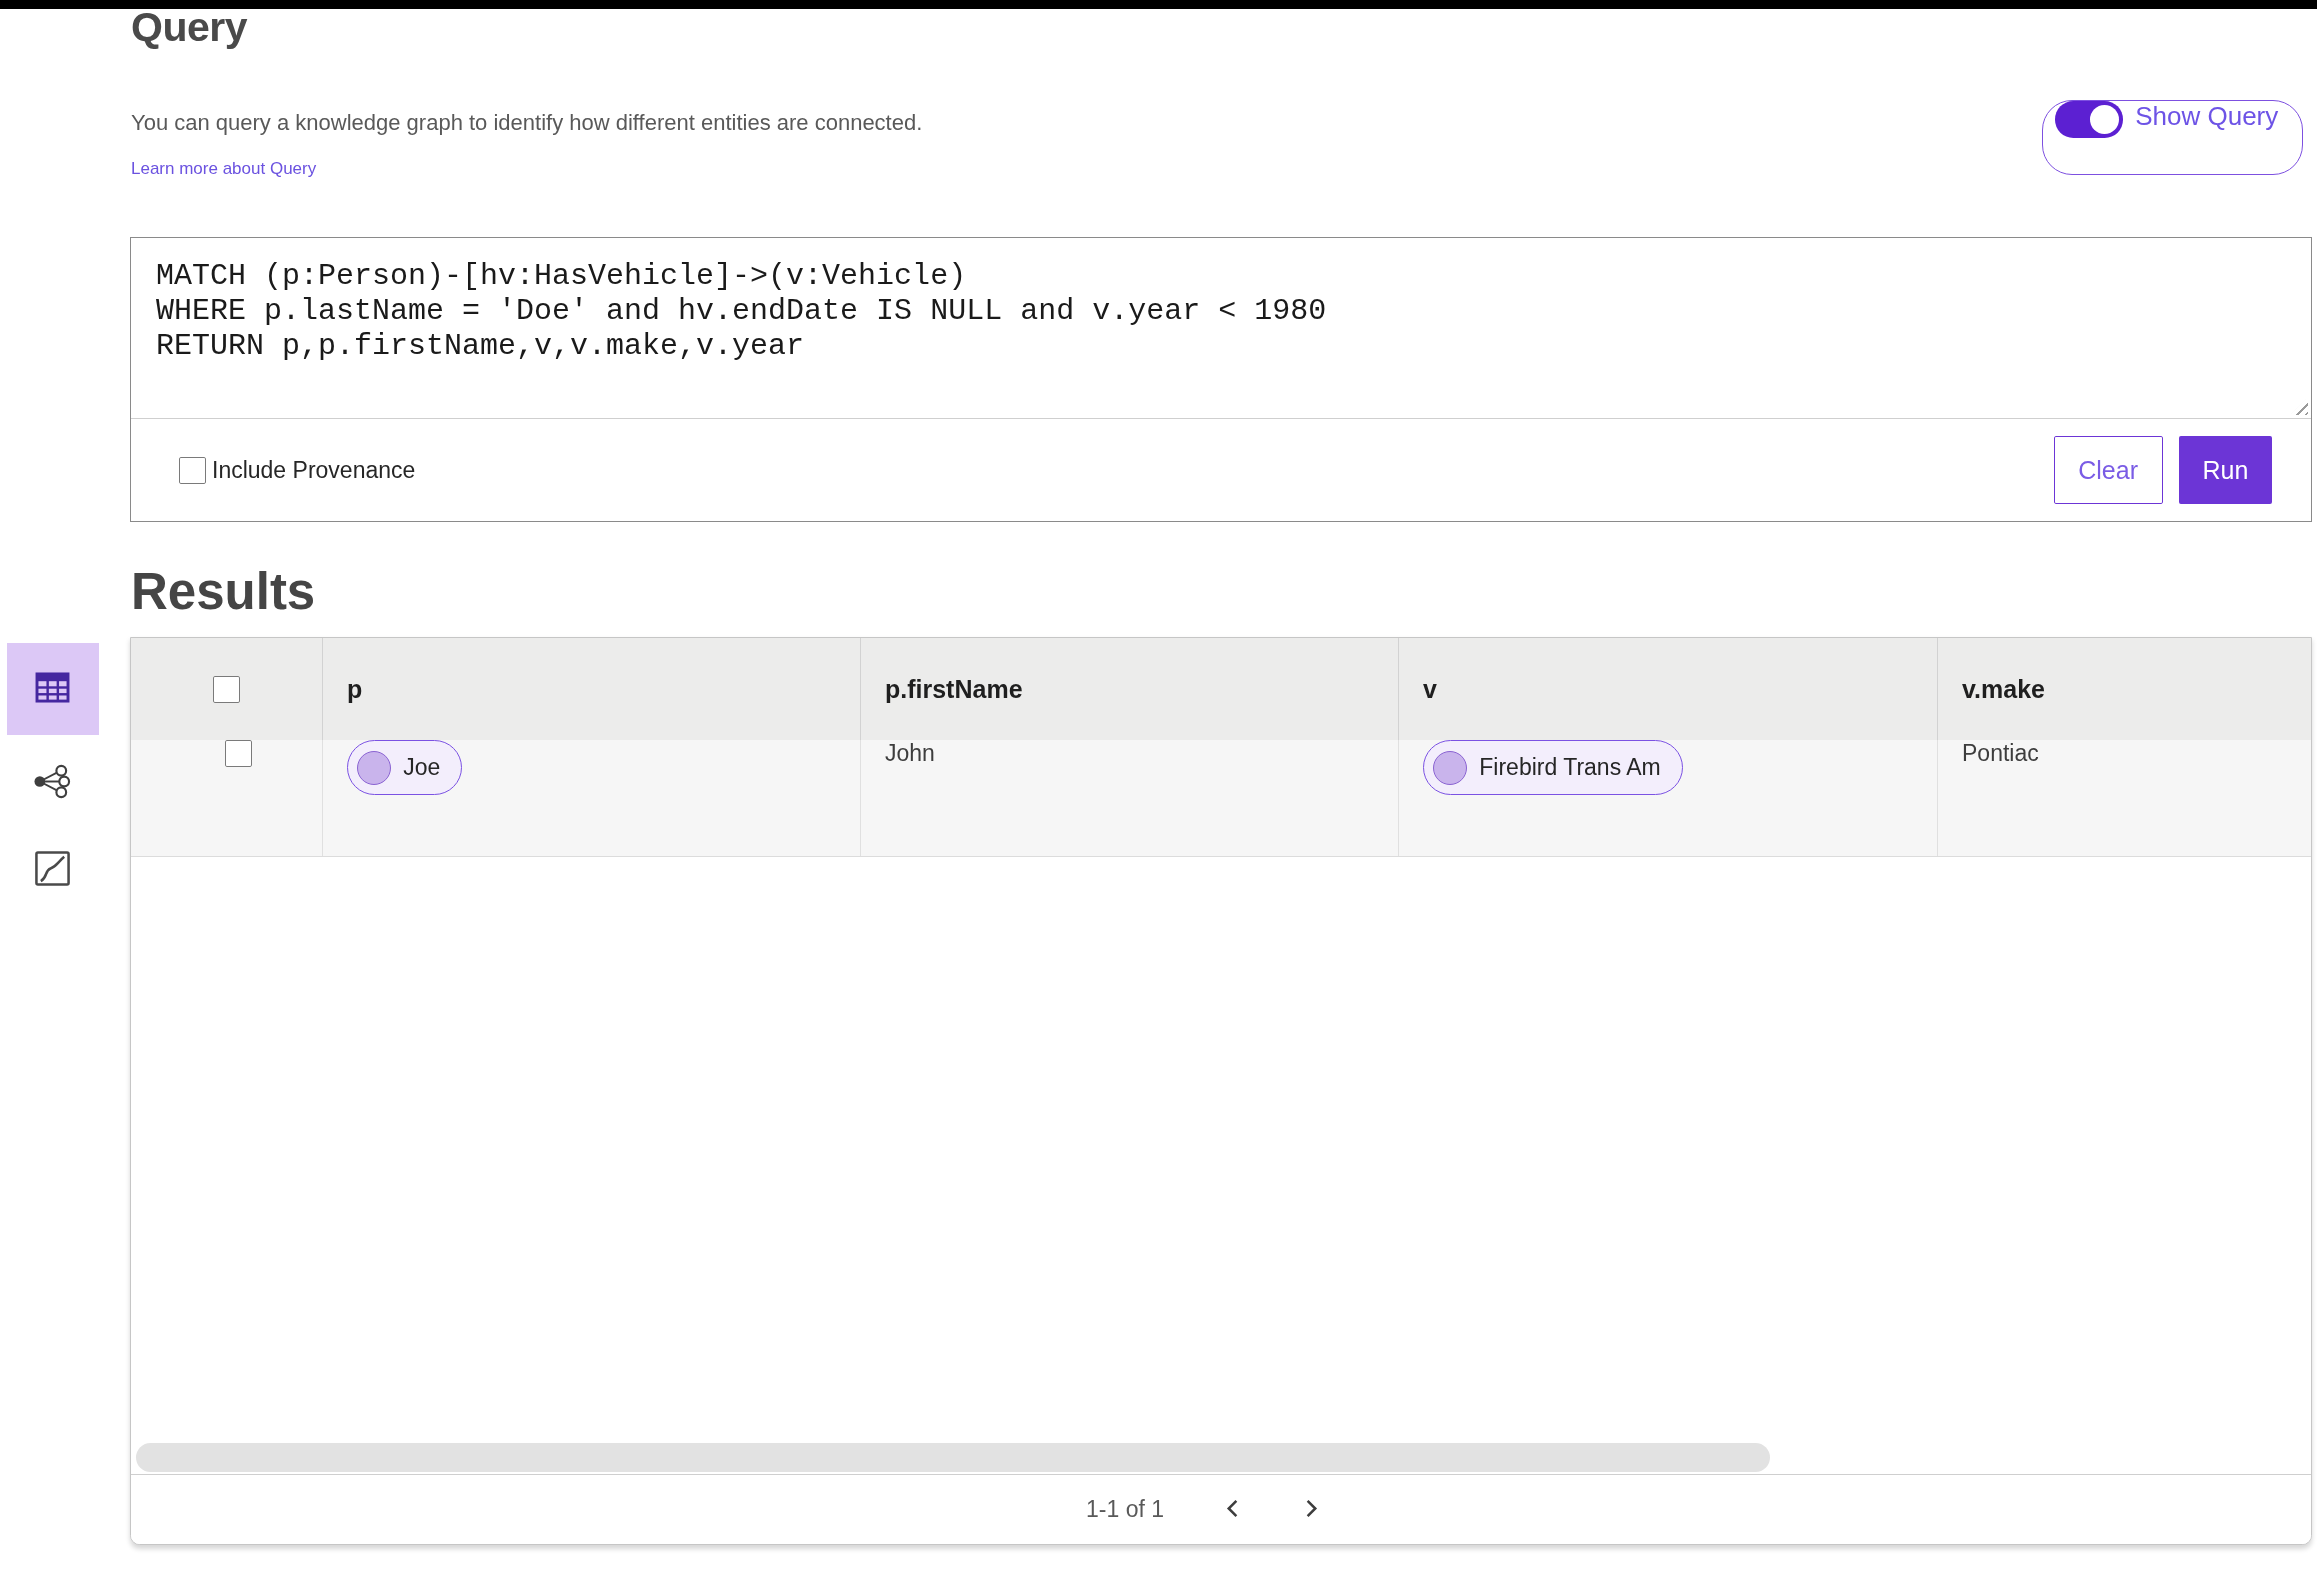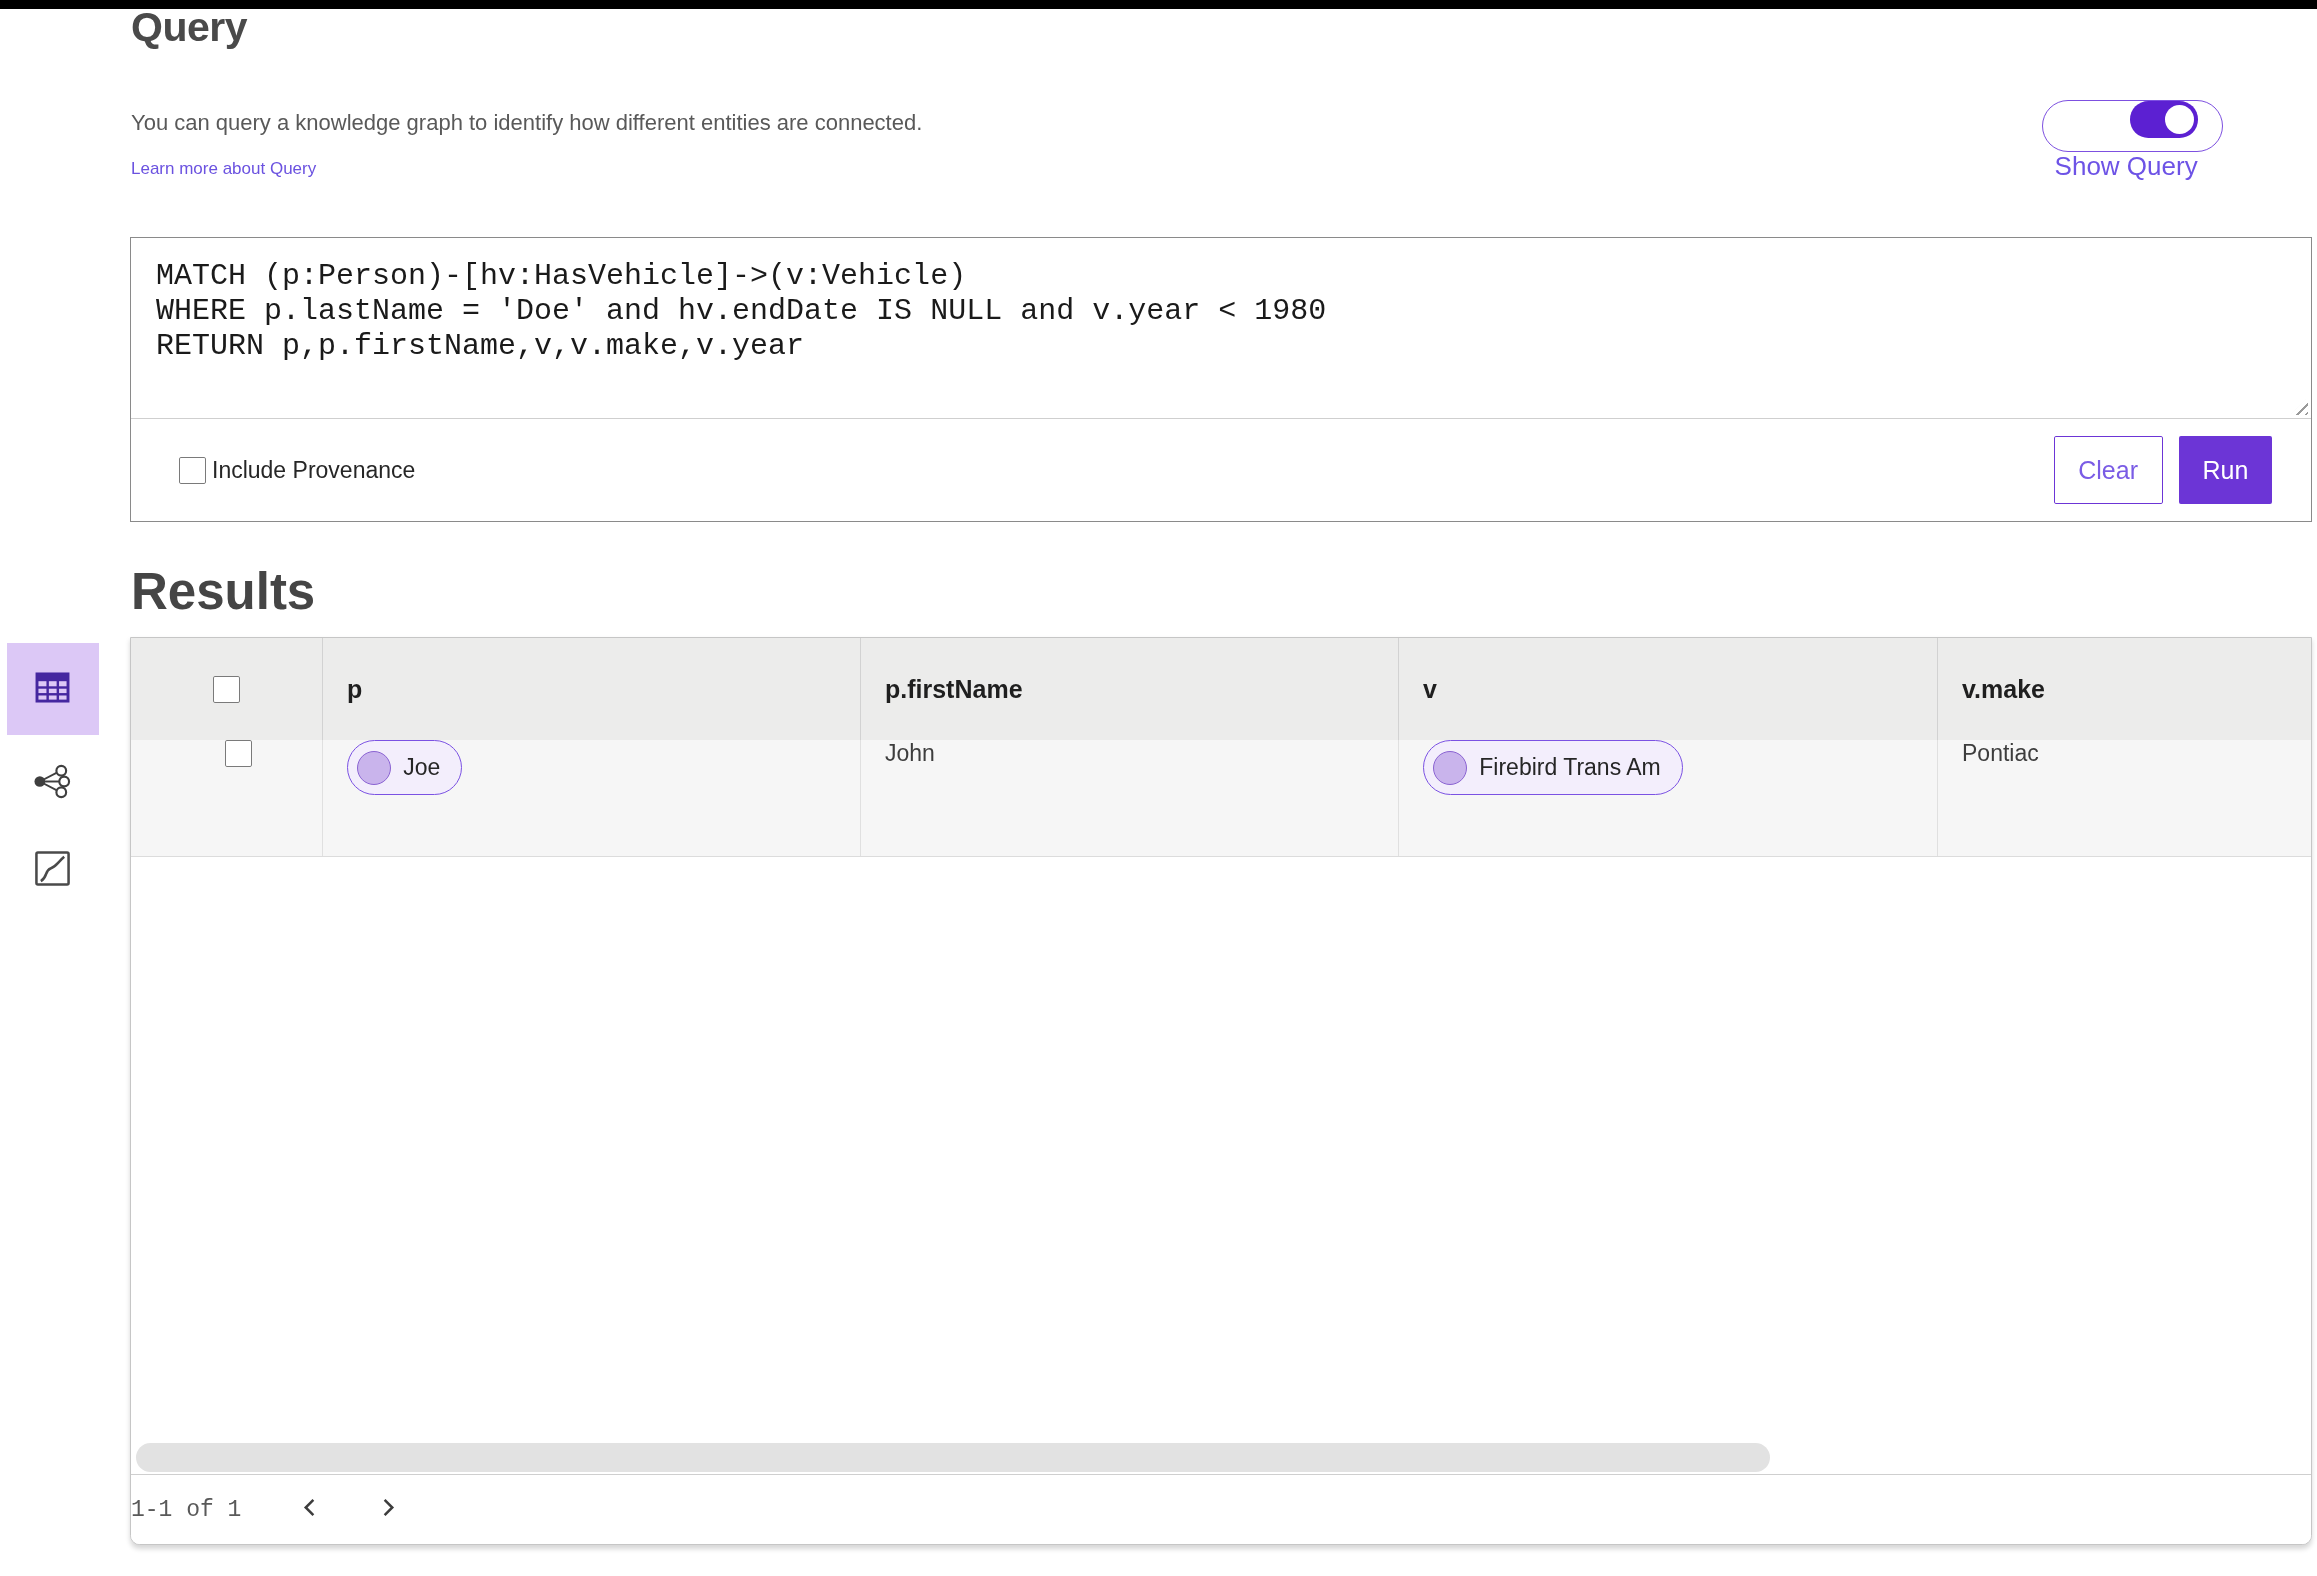--- a/index.html
+++ b/index.html
@@ -10,23 +10,23 @@
     font-family: "Liberation Sans", sans-serif; color: #404040;
   }
   .topbar { position: absolute; left: 0; top: 0; width: 2317px; height: 8.7px; background: #000; }
 
   .page-title { position: absolute; left: 131px; top: 3.9px; margin: 0;
     font-size: 41px; font-weight: bold; color: #4a4a4a; letter-spacing: -0.5px; }
   .desc { position: absolute; left: 131px; top: 110px; font-size: 22px; color: #595959; }
   .learn { position: absolute; left: 131px; top: 159px; font-size: 17px; color: #6b52e0;
     text-decoration: none; cursor: pointer; }
 
-  .show-query { position: absolute; left: 2042px; top: 100px; height: 52px;
+  .show-query { position: absolute; left: 2042px; top: 100px; height: 75px;
     border: 1.9px solid #7d50e0; border-radius: 30px; background: #fff;
-    display: flex; align-items: flex-end; gap: 12.6px; padding: 0 24px 0 11.6px; cursor: pointer; flex-direction: column; }
+    display: flex; align-items: flex-start; gap: 12.6px; padding: 0 24px 0 11.6px; cursor: pointer; }
   .switch { width: 68px; height: 37px; border-radius: 18.3px; background: #5c20d2;
     position: relative; flex: 0 0 auto; }
   .knob { position: absolute; right: 3.9px; top: 3.9px; width: 29px; height: 29px;
     border-radius: 50%; background: #fff; }
   .sq-label { font-size: 26px; color: #6d53e6; white-space: nowrap; }
 
   .query-box { position: absolute; left: 130px; top: 237px; width: 2182px; height: 285px;
     border: 1px solid #8a8a8a; background: #fff; display: flex; flex-direction: column; }
   .ta-wrap { position: relative; height: 181px; border-bottom: 1px solid #cfcfcf; flex: 0 0 auto; }
   .ta-wrap textarea { width: 100%; height: 100%; border: none; outline: none; resize: none;
@@ -77,21 +77,21 @@
     padding: 0 21px 0 8.7px; border: 1.9px solid #7b52e3; border-radius: 28px;
     background: #f3eefc; font-size: 23px; color: #262626; cursor: pointer; white-space: nowrap; }
   .dot { width: 34px; height: 34px; border-radius: 50%; background: #c9b4ec;
     border: 1.9px solid #8a63d2; flex: 0 0 auto; }
 
   .fill { flex: 1 1 auto; background: #fff; }
   .hscroll { flex: 0 0 33px; position: relative; background: #fff; }
   .h-thumb { position: absolute; left: 4.8px; top: 1.9px; width: 1634px; height: 29px;
     background: #e2e2e2; border-radius: 14.5px; cursor: pointer; }
   .tfoot { flex: 0 0 70px; border-top: 1px solid #cfcfcf; background: #fff;
-    display: flex; align-items: center; justify-content: flex-start; padding-right: 25px; font-family: Liberation Mono, monospace; }
+    display: flex; align-items: center; justify-content: center; padding-right: 25px; }
   .range { font-size: 23px; color: #595959; margin-right: 48px; }
   .pg { background: none; border: none; width: 42px; height: 42px; padding: 0;
     display: flex; align-items: center; justify-content: center; }
   .pg + .pg { margin-left: 35px; }
 </style>
 </head>
 <body>
 
 <div class="topbar"></div>
 

